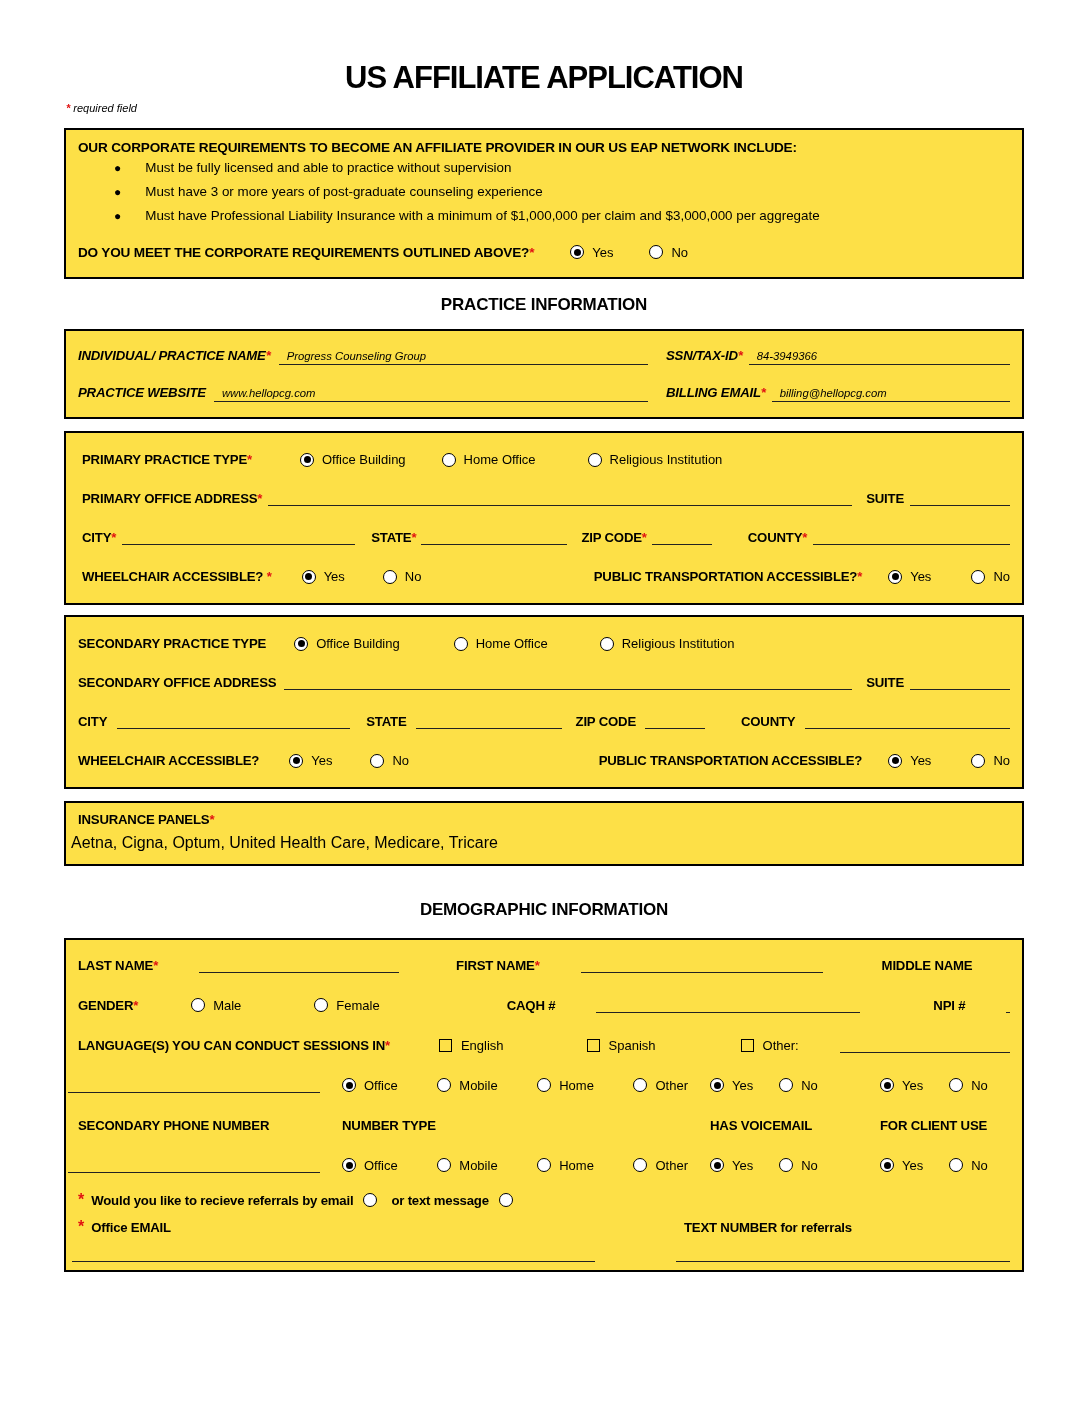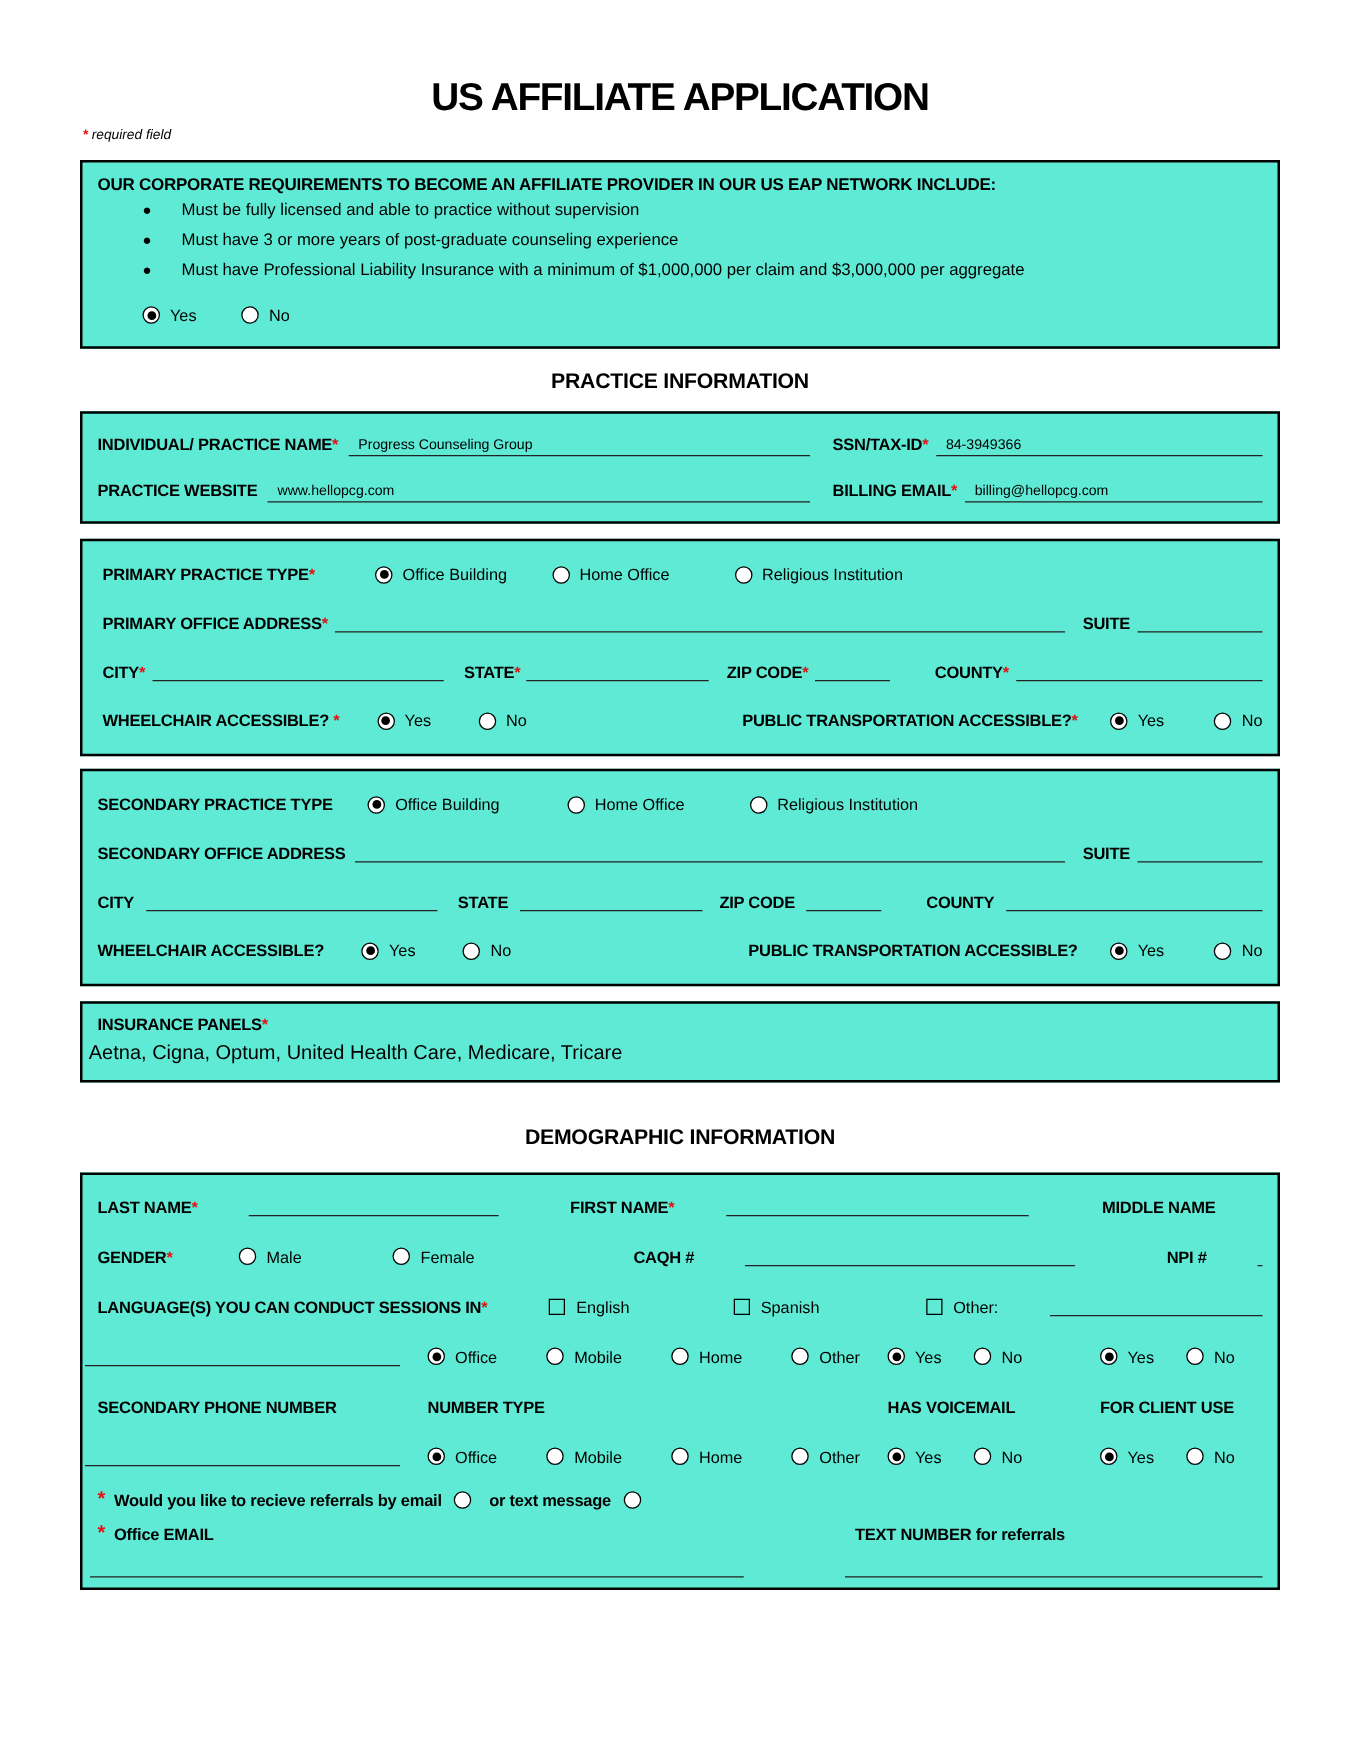--- a/index.html
+++ b/index.html
@@ -4,21 +4,21 @@
 <style>
   * { margin:0; padding:0; box-sizing:border-box; }
   html,body { background:#fff; }
   body { font-family:"Liberation Sans", sans-serif; color:#000; }
   .page { width:1088px; height:1408px; background:#fff; position:relative; overflow:hidden; }
 
   .title { text-align:center; padding-top:60px; font-size:31px; font-weight:bold; letter-spacing:-1px; }
   .req-note { margin:6px 0 0 66px; font-size:11px; font-style:italic; }
   .star { color:#e11212; font-weight:bold; }
 
-  .box { width:960px; margin-left:64px; border:2px solid #000; padding:0 12px; background:#5eead4; }
+  .box { width:960px; margin-left:64px; border:2px solid #000; padding:0 12px; background:#fde047; }
   .lbl { font-weight:bold; font-size:13.2px; letter-spacing:-0.2px; white-space:nowrap; }
   .sect-head { text-align:center; font-weight:bold; font-size:17px; letter-spacing:-0.2px; }
 
   .opt { display:inline-flex; align-items:center; font-size:13px; white-space:nowrap; }
   .radio { width:14px; height:14px; border:1.6px solid #000; border-radius:50%; display:inline-block;
            position:relative; margin-right:8px; flex:none; background:#fff; }
   .radio.on::after { content:""; position:absolute; left:2.5px; top:2.5px; right:2.5px; bottom:2.5px;
                      background:#000; border-radius:50%; }
   .cb { width:13px; height:13px; border:1.6px solid #000; display:inline-block; margin-right:9px; flex:none; }
 
@@ -30,21 +30,21 @@
   
   #req-box { margin-top:14px; padding-top:10px; padding-bottom:10px; }
   .req-heading { font-weight:bold; font-size:13.6px; letter-spacing:-0.2px; }
   .req-bullet { display:flex; line-height:22px; font-size:13.4px; margin-top:2px; }
   .req-bullet .dot { margin-left:36px; margin-right:24px; font-size:12px; }
   .req-q { margin-top:10px; height:30px; }
   .req-q .opt { margin-left:36px; }
 
   .h-practice { margin-top:16px; }
   #practice-box { margin-top:14px; padding-top:6px; padding-bottom:6px; }
-  #practice-box .row { height:37px; }
+  #practice-box .row { height:37px;font-style:italic; }
   .half-left { display:flex; align-items:center; width:588px; flex:none; }
   .half-left .vline, .half-left .line { flex:1; margin-left:8px; margin-right:18px; }
 
   #primary-box { margin-top:12px; padding-top:7px; padding-bottom:7px;padding-left:16px; }
   #secondary-box { margin-top:10px; padding-top:7px; padding-bottom:7px; }
   #primary-box .row, #secondary-box .row { height:39px; }
 
   #insurance-box { margin-top:12px; padding-top:9px; padding-bottom:8px; height:65px; }
   .ins-value { font-size:16px; margin-top:7px; margin-left:-7px; }
 
@@ -77,20 +77,21 @@
       </div>
     <div class="req-bullet">
         <span class="dot">●</span>
         <span>Must have 3 or more years of post-graduate counseling experience</span>
       </div>
     <div class="req-bullet">
         <span class="dot">●</span>
         <span>Must have Professional Liability Insurance with a minimum of $1,000,000 per claim and $3,000,000 per aggregate</span>
       </div>
     <div class="row req-q">
+      <span class="lbl" style="font-size:13.6px"><span>DO YOU MEET THE CORPORATE REQUIREMENTS OUTLINED ABOVE?</span><span class="star">*</span></span>
       <span class="opt">
           <span class="radio on"></span>
           <span>Yes</span>
         </span>
       <span class="opt">
           <span class="radio"></span>
           <span>No</span>
         </span>
     </div>
   </div>

